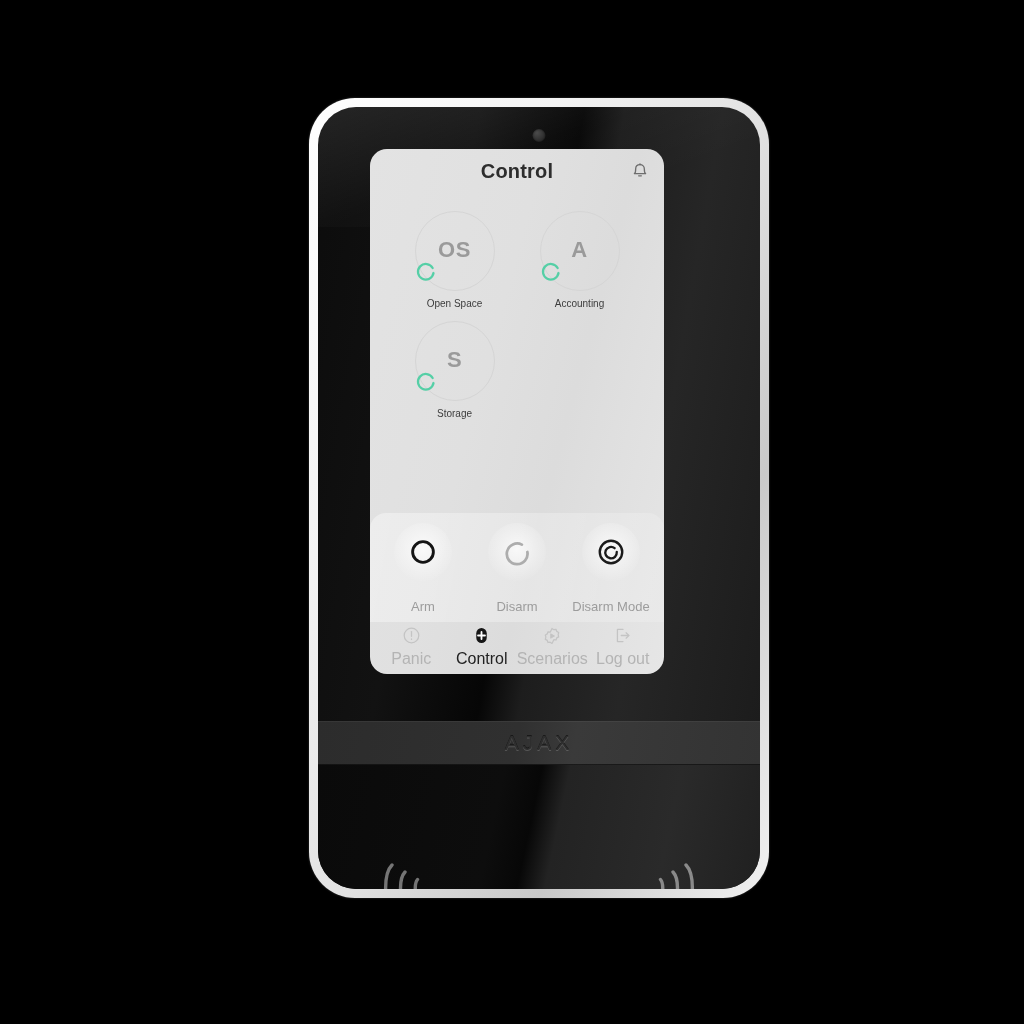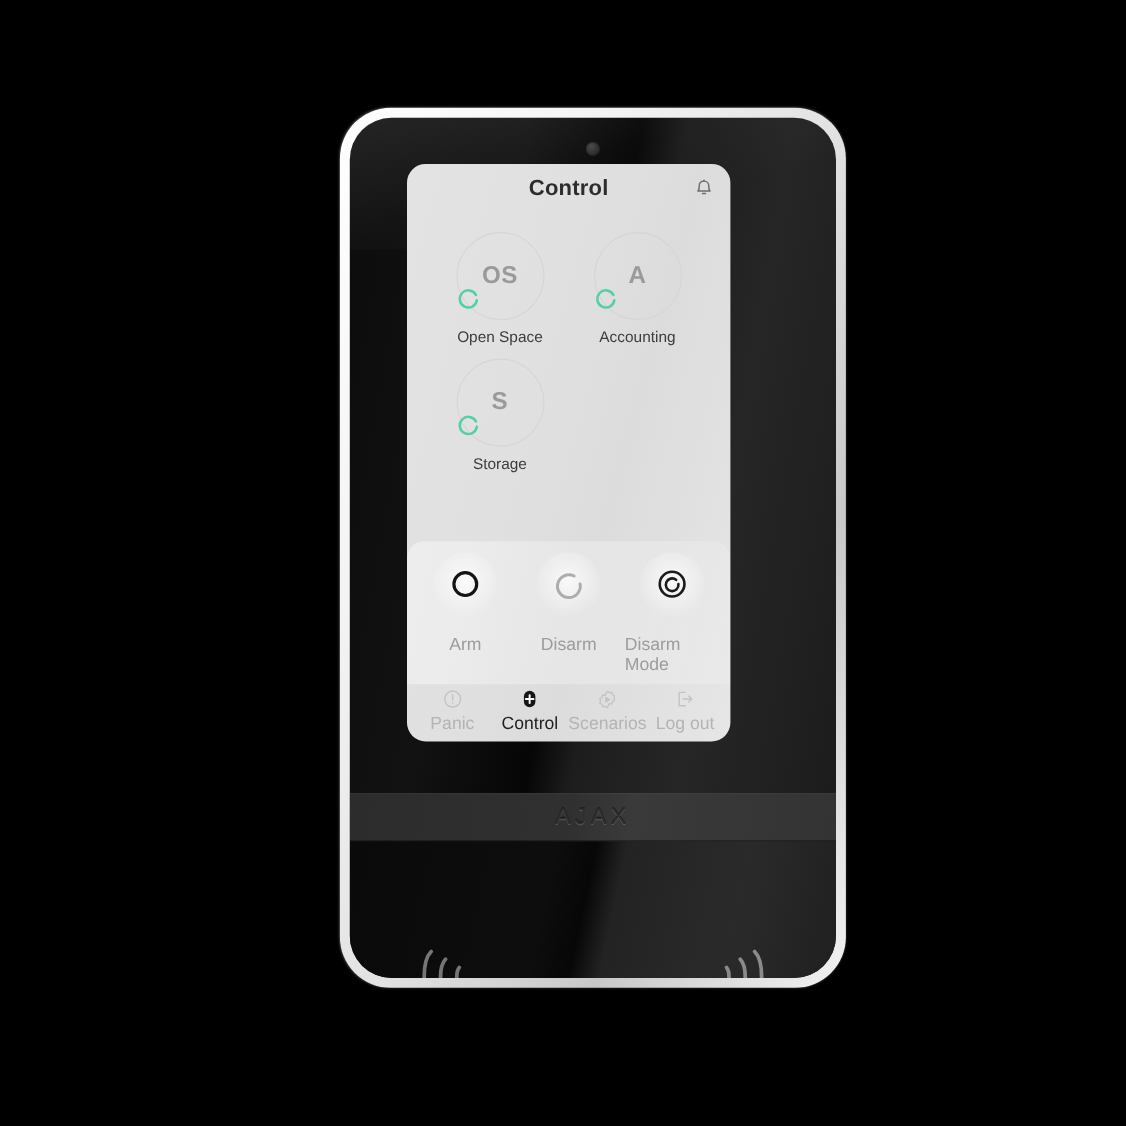--- a/index.html
+++ b/index.html
@@ -106,21 +106,21 @@
     letter-spacing: .5px;
     margin-bottom: 2px;
   }
   .group-status-arc {
     position: absolute;
     left: -2px; bottom: 4px;
     width: 26px; height: 26px;
   }
   .group-label {
     margin-top: 7px;
-    font-size: 14px; color: #3c3c3c;
+    font-size: 10px; color: #3c3c3c;
     white-space: nowrap;
   }
 
   
   #action-bar {
     flex: 0 0 auto;
     margin: 6px 0 0 0;
     background: linear-gradient(100deg, rgba(255,255,255,.40), rgba(255,255,255,.16));
     border-top-left-radius: 16px;
     border-top-right-radius: 16px;
@@ -131,21 +131,21 @@
     width: 86px;
     display: flex; flex-direction: column; align-items: center;
   }
   .action-icon-bubble {
     width: 58px; height: 58px; border-radius: 50%;
     background: radial-gradient(circle at 50% 45%, rgba(255,255,255,.75), rgba(255,255,255,.05) 72%);
     display: flex; align-items: center; justify-content: center;
   }
   .action-label {
     margin-top: 18px;
-    font-size: 16px; color: #9c9c9c;
+    font-size: 13px; color: #9c9c9c;
   }
 
   
   #bottom-nav {
     flex: 0 0 52px;
     display: flex; justify-content: space-around; align-items: center;
     padding: 0 6px 4px 6px;
   }
   .nav-item {
     width: 64px;

